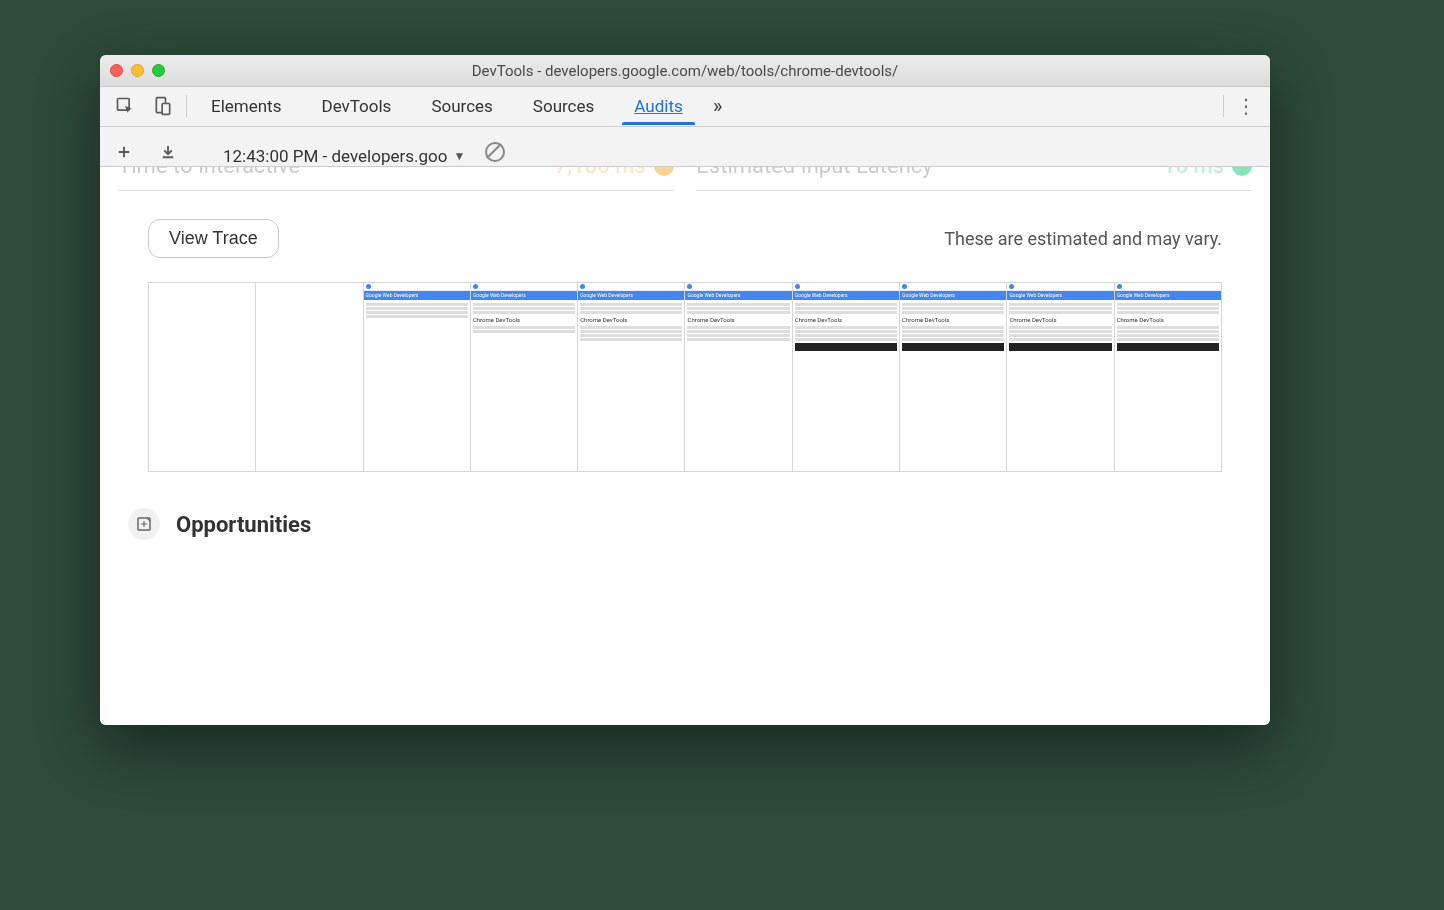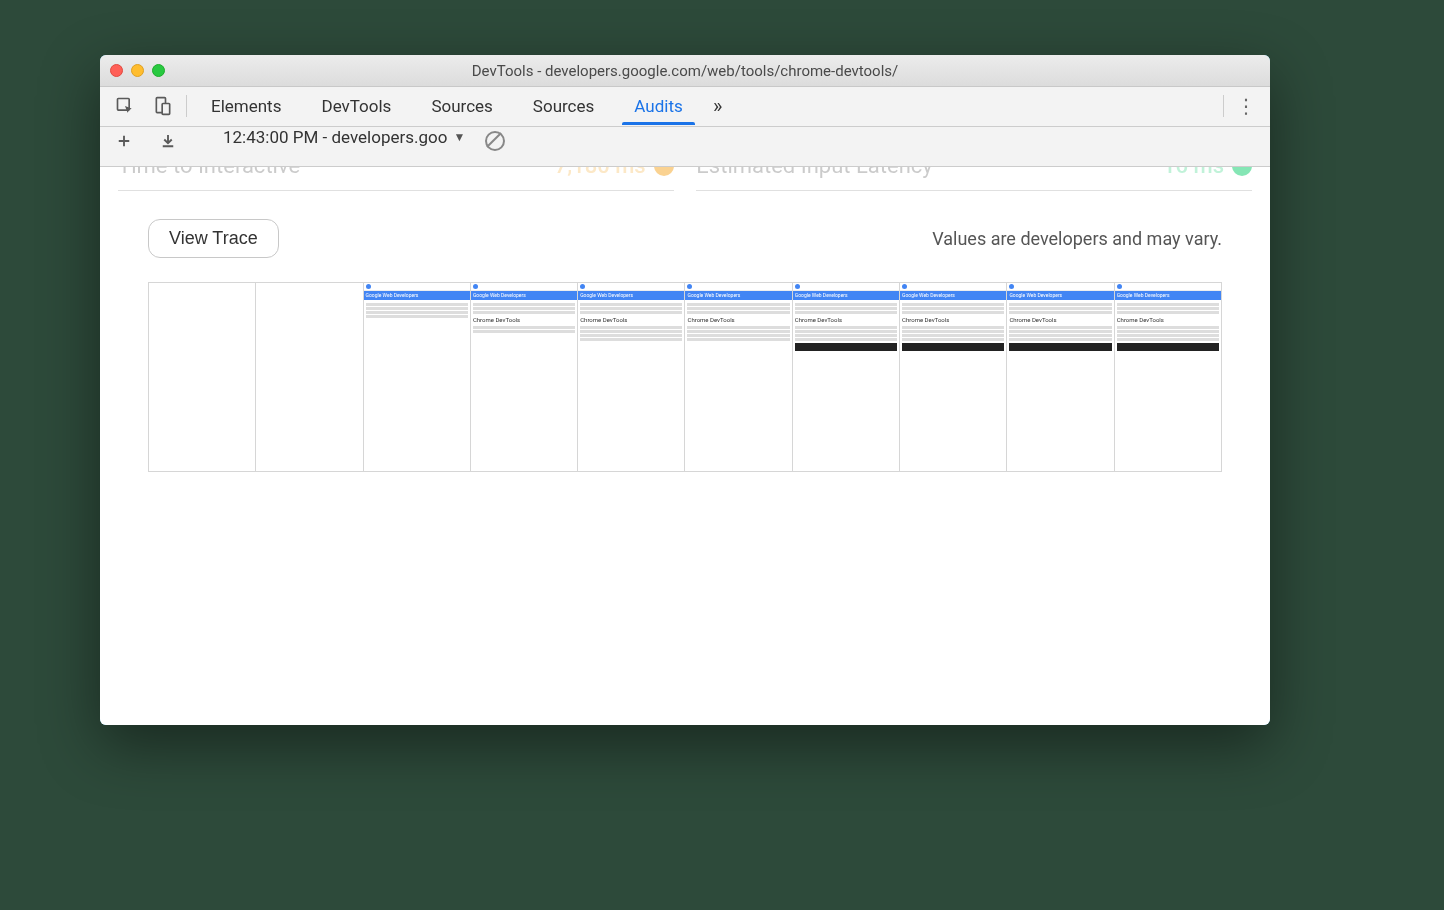--- a/index.html
+++ b/index.html
@@ -67,21 +67,21 @@
   .tabs { display: flex; align-items: stretch; }
   .tab {
     padding: 0 20px;
     display: flex;
     align-items: center;
     font-size: 17px;
     color: #333;
     cursor: pointer;
     position: relative;
   }
-  .tab.active { color: #1a73e8; }
+  .tab.active { color: #1a73e8; text-decoration: underline; }
   .tab.active::after {
     content: "";
     position: absolute;
     left: 8px; right: 8px; bottom: 0;
     height: 3px;
     background: #1a73e8;
     border-radius: 2px 2px 0 0;
   }
   .tab-overflow {
     width: 30px;
@@ -99,21 +99,21 @@
     justify-content: center;
     color: #666;
     font-size: 20px;
   }
   
   .toolbar {
     height: 40px;
     background: #f3f3f3;
     border-bottom: 1px solid #ccc;
     display: flex;
-    align-items: flex-start;
+    align-items: flex-end;
     gap: 16px;
     padding: 0 10px;
   }
   .tb-btn { color: #5a5a5a; display:flex; align-items:center; justify-content:center; width:28px; height:28px; }
   .tb-btn svg { width:18px; height:18px; }
   .audit-select {
     font-size: 17px;
     color: #333;
     display: flex;
     align-items: center;
@@ -313,21 +313,21 @@
         <div class="metric-label">Estimated Input Latency</div>
         <div class="metric-val green">
           <span class="num">16 ms</span>
           <span class="dot green"></span>
         </div>
       </div>
     </div>
 
     <div class="trace-row">
       <button class="view-trace-btn">View Trace</button>
-      <div class="est-note">Values are developers and may vary.</div>
+      <div class="est-note">These are estimated and may vary.</div>
     </div>
 
     <div class="filmstrip">
       <div class="frame blank">
           <div class="fbody"></div>
         </div>
       <div class="frame blank">
           <div class="fbody"></div>
         </div>
       <div class="frame">
@@ -452,16 +452,25 @@
             <div class="fline"></div>
             <div class="fline"></div>
             <div class="fline"></div>
             <div class="fline"></div>
             <div class="fblack"></div>
           </div>
       </div>
     </div>
 
     <div class="opps">
+      <div class="opps-head">
+        <div class="opps-icon">
+          <svg viewBox="0 0 24 24" fill="none" stroke="currentColor" stroke-width="2">
+            <rect x="4" y="4" width="16" height="16" rx="1"></rect>
+            <path d="M16 4l4 4M12 8v8M8 12h8" stroke-width="1.5"></path>
+          </svg>
+        </div>
+        <div class="opps-title">Opportunities</div>
+      </div>
     </div>
 
   </div>
 </div>
 
 </body></html>

